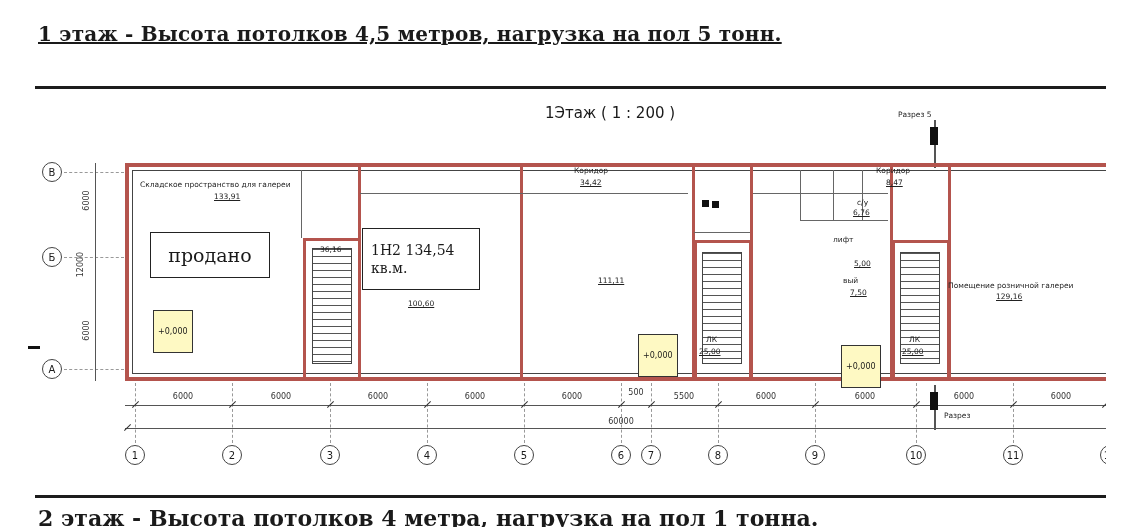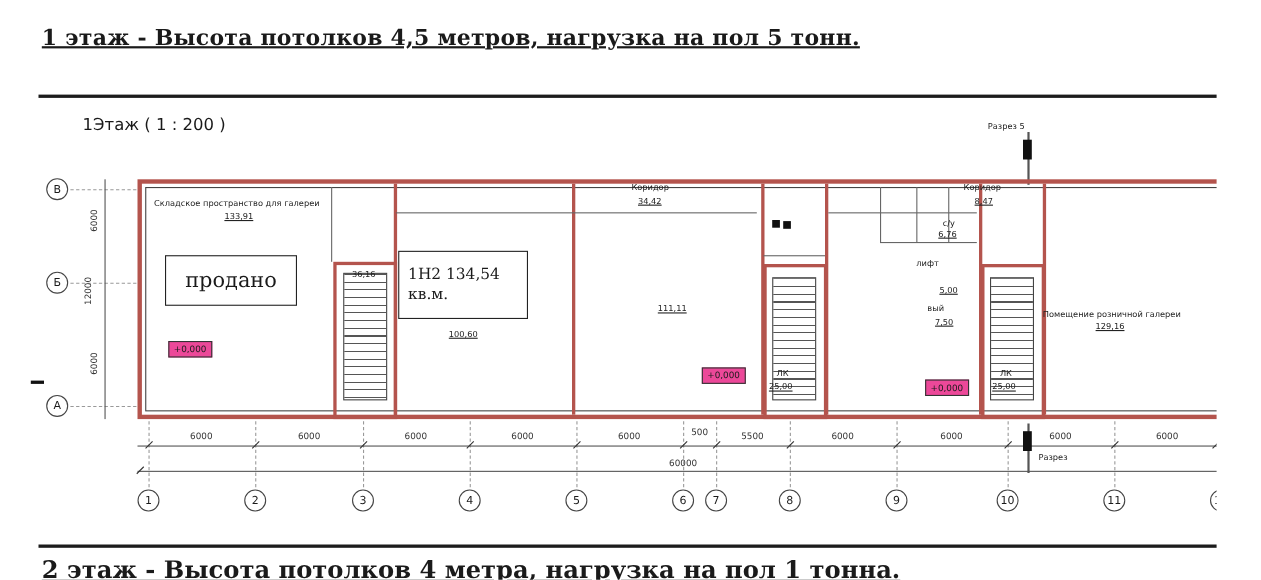--- a/index.html
+++ b/index.html
@@ -3,38 +3,38 @@
 <meta charset="utf-8">
 <style>
   *{margin:0;padding:0;box-sizing:border-box}
   body{background:#fff}
   .page{position:relative;width:1106px;height:527px;background:#fff;overflow:hidden;
         font-family:"DejaVu Sans",sans-serif;color:#1a1a1a}
   .heading{position:absolute;font:bold 20px/1.2 "DejaVu Serif",serif;text-decoration:underline;letter-spacing:.2px}
   .hline{position:absolute;background:#1c1c1c}
   .gline{position:absolute;background:#555}
   .thin{position:absolute;background:#666}
-  .plan-title{position:absolute;font:15px "DejaVu Sans",sans-serif;}
+  .plan-title{position:absolute;font:15px "DejaVu Sans",sans-serif;text-align:center}
   .redframe{position:absolute;border:4px solid #b4544d}
   .blkframe{position:absolute;border:1px solid #444}
   .red{position:absolute;background:#b4544d}
   .redbox{position:absolute;border:3px solid #b4544d}
   .blk{position:absolute;background:#111}
   .circle{position:absolute;width:20px;height:20px;border:1px solid #444;border-radius:50%;
           background:#fff;font-size:10px;display:flex;align-items:center;justify-content:center}
   .dash-v{position:absolute;border-left:1px dashed #999}
   .dash-h{position:absolute;border-top:1px dashed #999}
   .dim{position:absolute;font-size:8px;color:#333;text-align:center;width:40px}
   .vdim{position:absolute;font-size:8px;color:#333;width:44px;text-align:center;transform:rotate(-90deg)}
   .tk{position:absolute;width:9px;height:1px;background:#333;transform:rotate(-45deg)}
   .a{position:absolute;font-size:7.5px;line-height:1.15;color:#222;white-space:nowrap}
   .u{text-decoration:underline}
   .ubox{position:absolute;background:#fff;border:1px solid #222;font:14px/1.3 "DejaVu Serif",serif;
         padding:5px 8px;display:flex;align-items:center}
-  .lvl{position:absolute;background:#ec4899;border:1px solid #333;font-size:8px;padding:2px 4px;white-space:nowrap}
+  .lvl{position:absolute;background:#fef9c3;border:1px solid #333;font-size:8px;padding:16px 4px;white-space:nowrap}
   .stair{position:absolute;border:1px solid #444;
          background:repeating-linear-gradient(to bottom,#555 0 1px,transparent 1px 7px)}
   .footer{position:absolute;font:bold 22px/26px "DejaVu Serif",serif;text-decoration:underline;white-space:nowrap}
 </style>
 </head>
 <body>
 
 <div class="page">
 
   <div class="heading" style="left:38px;top:22px">1 этаж - Высота потолков 4,5 метров, нагрузка на пол 5 тонн.</div>
@@ -100,21 +100,21 @@
   <div class="blk" style="left:712px;top:201px;width:7px;height:7px"></div>
 
   <div class="ubox" style="left:150px;top:232px;width:120px;height:46px;font-size:19px;justify-content:center">продано</div>
   <div class="ubox" style="left:362px;top:228px;width:118px;height:62px">1Н2 134,54 кв.м.</div>
 
   <div class="lvl" style="left:153px;top:310px">+0,000</div>
   <div class="lvl" style="left:638px;top:334px">+0,000</div>
   <div class="lvl" style="left:841px;top:345px">+0,000</div>
 
   <div class="a" style="left:140px;top:181px">Складское пространство для галереи</div>
-  <div class="a u" style="left:204px;top:193px">133,91</div>
+  <div class="a u" style="left:214px;top:193px">133,91</div>
   <div class="a" style="left:574px;top:167px">Коридор</div>
   <div class="a u" style="left:580px;top:179px">34,42</div>
   <div class="a" style="left:876px;top:167px">Коридор</div>
   <div class="a u" style="left:886px;top:179px">8,47</div>
   <div class="a u" style="left:408px;top:300px">100,60</div>
   <div class="a u" style="left:598px;top:277px">111,11</div>
   <div class="a" style="left:948px;top:282px">Помещение розничной галереи</div>
   <div class="a u" style="left:996px;top:293px">129,16</div>
   <div class="a" style="left:706px;top:336px">ЛК</div>
   <div class="a u" style="left:699px;top:348px">25,00</div>

